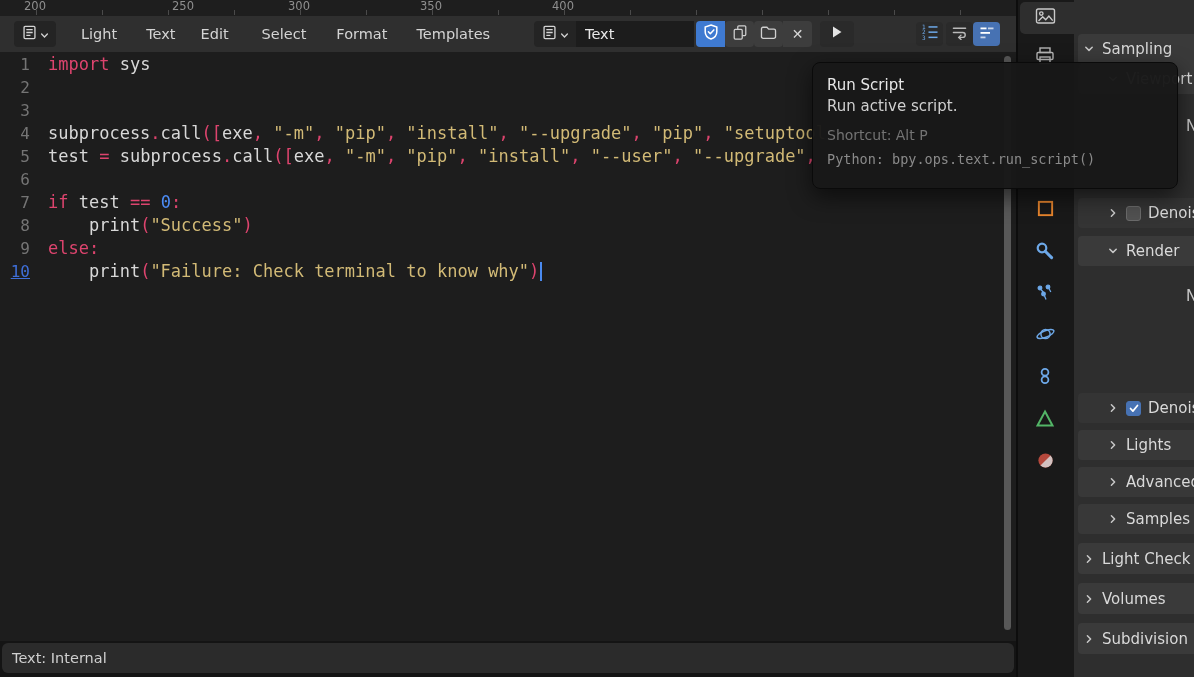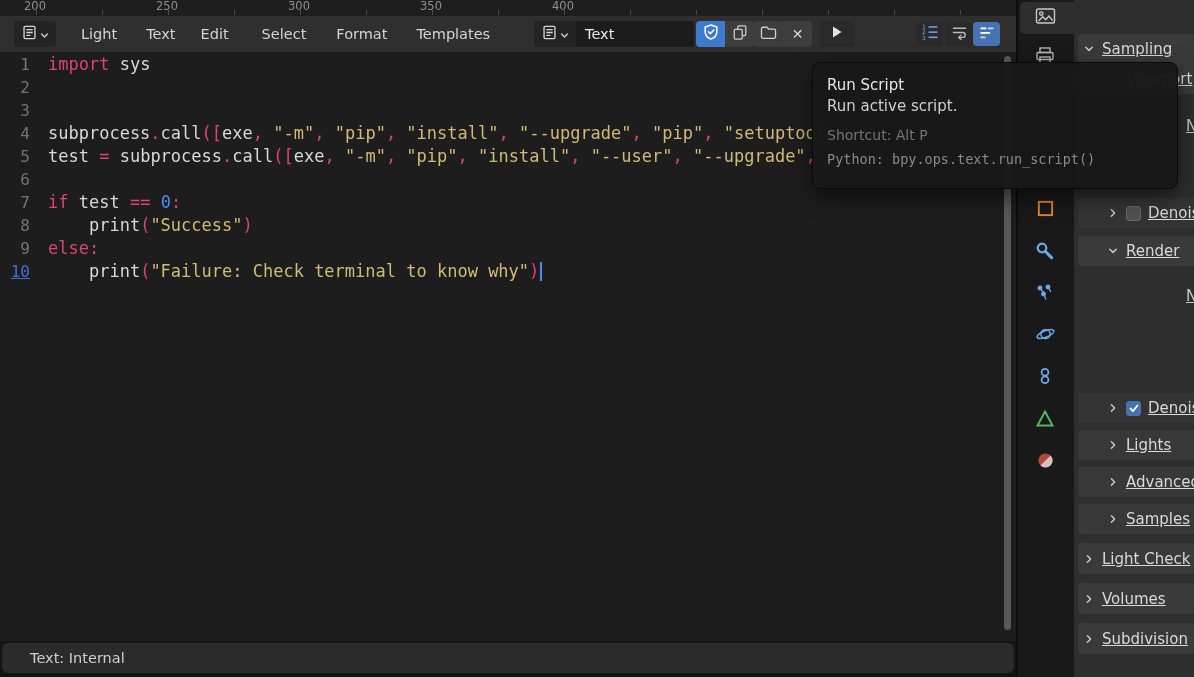--- a/index.html
+++ b/index.html
@@ -38,53 +38,53 @@
     font-size:16px;color:#757575;}
   .gut-num.active{color:#3f6fd9;text-decoration:underline;}
   .code-lines{position:absolute;left:48px;top:0;right:0;height:100%;}
   .code-line{position:absolute;left:0;height:23px;line-height:23px;white-space:pre;
     font-family:"DejaVu Sans Mono","Liberation Mono",monospace;font-size:17px;}
   .seg-pl{color:#d8d8d8}.seg-pk{color:#dd446e}.seg-st{color:#d2ba76}.seg-nm{color:#4c8cf5}
   .caret{display:inline-block;width:2px;height:19px;background:#4a8af0;vertical-align:text-bottom;margin-left:1px;}
   .vscroll{position:absolute;left:1004px;top:56px;width:7px;height:574px;background:#585858;border-radius:4px;}
   
   .ed-footer{position:absolute;left:2px;top:643px;width:1012px;height:30px;background:#2b2b2b;border-radius:6px;
-    display:flex;align-items:center;padding-left:28px;box-sizing:border-box;}
+    display:flex;align-items:center;padding-left:10px;box-sizing:border-box;}
   .status-text{font-size:14.5px;color:#cfcfcf;}
   
   .tab-col{position:absolute;left:1016px;top:0;width:58px;height:677px;background:#191919;border-left:2px solid #0d0d0d;box-sizing:border-box;}
   .tab-active-bg{position:absolute;left:1020px;top:2px;width:54px;height:32px;background:#2e2e2e;border-radius:5px 0 0 5px;}
   .ptab{position:absolute;left:1034px;width:22px;height:22px;display:flex;align-items:center;justify-content:center;}
   .props{position:absolute;left:1074px;top:0;width:120px;height:677px;background:#2e2e2e;}
   .prow{position:absolute;left:1074px;width:126px;height:30px;display:flex;align-items:center;box-sizing:border-box;}
   .strip{left:1078px;background:#3a3a3a;border-radius:4px;width:130px;}
   .lvl0{padding-left:6px;}
   .lvl1{padding-left:30px;}
   .chev{display:flex;align-items:center;margin-right:8px;flex:0 0 auto;}
-  .plabel{font-size:15px;color:#d9d9d9;white-space:nowrap;text-decoration:underline;}
+  .plabel{font-size:15px;color:#d9d9d9;white-space:nowrap;}
   .plabel.dim{color:#c6c6c6;}
   .cb{width:15px;height:15px;border-radius:3px;background:#515151;border:1px solid #6a6a6a;box-sizing:border-box;
     margin-right:7px;flex:0 0 auto;display:flex;align-items:center;justify-content:center;}
   .cb.checked{background:#4772b3;border-color:#4772b3;}
   
   .tooltip{position:absolute;left:812px;top:62px;width:366px;box-sizing:border-box;z-index:50;
     background:rgba(24,24,24,0.97);border:1px solid #0a0a0a;border-radius:8px;
     padding:12px 14px 20px 14px;box-shadow:0 8px 22px rgba(0,0,0,0.55);}
   .tt-title{font-size:15px;color:#e6e6e6;line-height:20px;}
   .tt-desc{font-size:15px;color:#cfcfcf;line-height:20px;margin-top:1px;}
   .tt-shortcut{font-size:14px;color:#737373;margin-top:10px;line-height:18px;}
   .tt-python{font-size:13.5px;color:#8a8a8a;margin-top:6px;line-height:18px;
     font-family:"DejaVu Sans Mono","Liberation Mono",monospace;}
 </style>
 </head>
 <body>
 
 <div class="ruler">
   <span class="ruler-mark" style="left:24px">200</span>
-  <span class="ruler-mark" style="left:156px">250</span>
+  <span class="ruler-mark" style="left:172px">250</span>
   <span class="ruler-mark" style="left:288px">300</span>
   <span class="ruler-mark" style="left:420px">350</span>
   <span class="ruler-mark" style="left:552px">400</span>
   <div class="ruler-ticks"></div>
 </div>
 
 <div class="ed-header">
   <div class="hbtn type-btn">
     <span>
       <svg width="15" height="15" viewBox="0 0 16 16">

